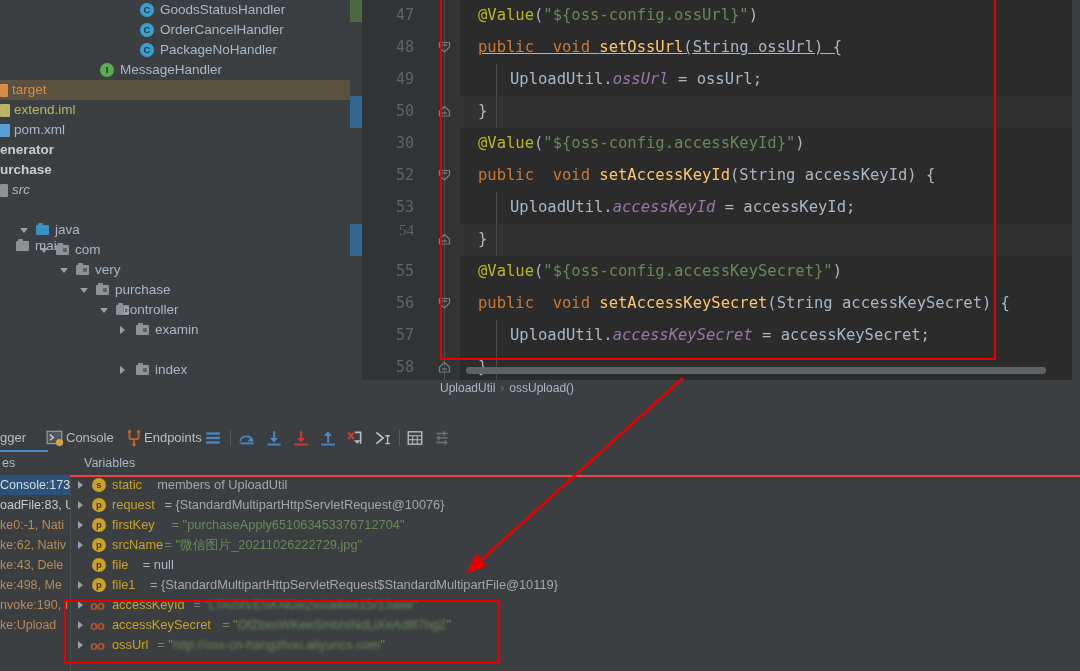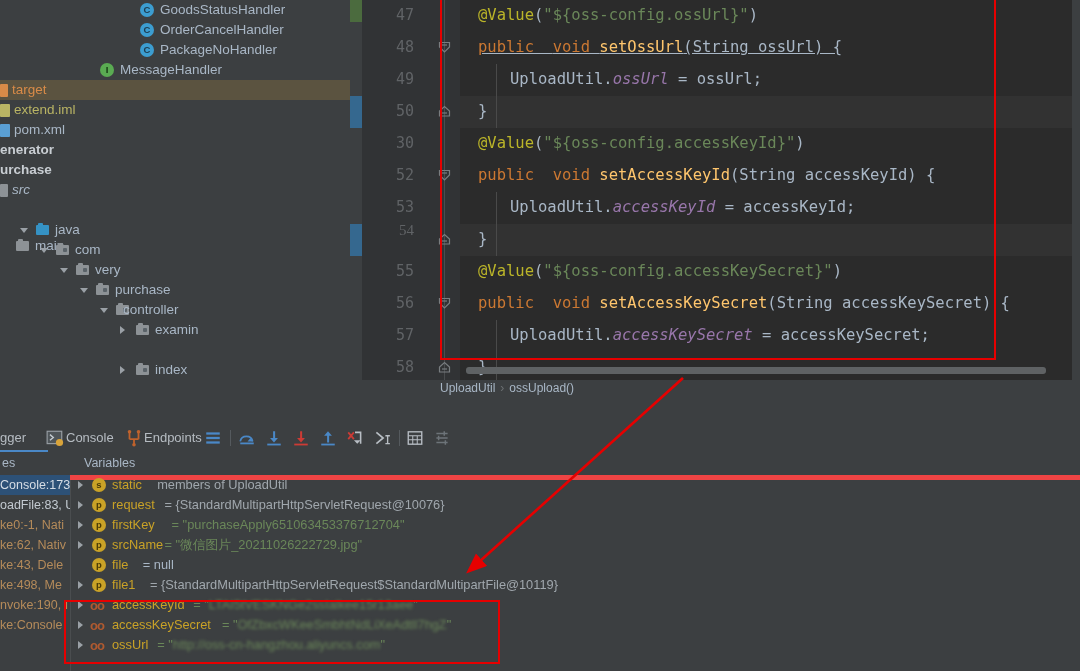--- a/index.html
+++ b/index.html
@@ -91,21 +91,21 @@
   .runico{position:absolute;left:3px;top:7px;width:14px;height:14px;}
 
   .toolbar2{position:absolute;left:0;top:29px;width:1080px;height:27px;background:#3c3f41;}
   .tbtxt{position:absolute;top:5px;color:#b6bcc2;font-size:13px;white-space:nowrap;}
   .dbg-underline{position:absolute;left:0;top:25px;width:48px;height:2px;background:#4a88c7;}
   .tbsep{position:absolute;top:5px;width:1px;height:16px;background:#555a5e;}
   .tbic{position:absolute;top:4px;width:18px;height:18px;}
 
   
   .varhdr{position:absolute;left:70px;top:56px;width:1010px;height:23px;background:#3c3f41;
-          border-bottom:5px solid #ef4444;}
+          border-bottom:2px solid #ef4444;}
   .varhdr .t{position:absolute;left:14px;top:4px;color:#a9b7c6;font-size:12.5px;}
   .framesCol{position:absolute;left:0;top:56px;width:70px;height:219px;background:#3c3f41;
              border-right:1px solid #4a4d4f;}
   .frhdr{position:absolute;left:0;top:0;width:70px;height:23px;border-bottom:6px solid #f97316;}
   .frhdr .t{position:absolute;left:2px;top:4px;color:#a9b7c6;font-size:12.5px;}
 
   .frrow{position:absolute;left:0;width:70px;height:20px;line-height:20px;font-size:12.5px;
          color:#b58b5a;white-space:nowrap;overflow:hidden;}
   .frrow.sel{background:#2d5177;color:#d6dde5;}
   .frrow.plain{color:#c3cad1;}
@@ -386,21 +386,21 @@
         <span class="t">es</span>
       </div>
       <div id="frames">
           <div class="frrow sel" style="top: 23px;">Console:173,</div>
           <div class="frrow plain" style="top: 43px;">oadFile:83, U</div>
           <div class="frrow" style="top: 63px;">ke0:-1, Nati</div>
           <div class="frrow" style="top: 83px;">ke:62, Nativ</div>
           <div class="frrow" style="top: 103px;">ke:43, Dele</div>
           <div class="frrow" style="top: 123px;">ke:498, Me</div>
           <div class="frrow" style="top: 143px;">nvoke:190, I</div>
-          <div class="frrow" style="top: 163px;">ke:Console</div>
+          <div class="frrow" style="top: 163px;">ke:Upload</div>
         </div>
     </div>
 
     <div class="varhdr">
       <span class="t">Variables</span>
     </div>
     <div id="vars">
         <div class="vrow" style="top: 79px; width: 1010px;">
           <div class="ar"></div>
           <div class="vico sta">s</div>

